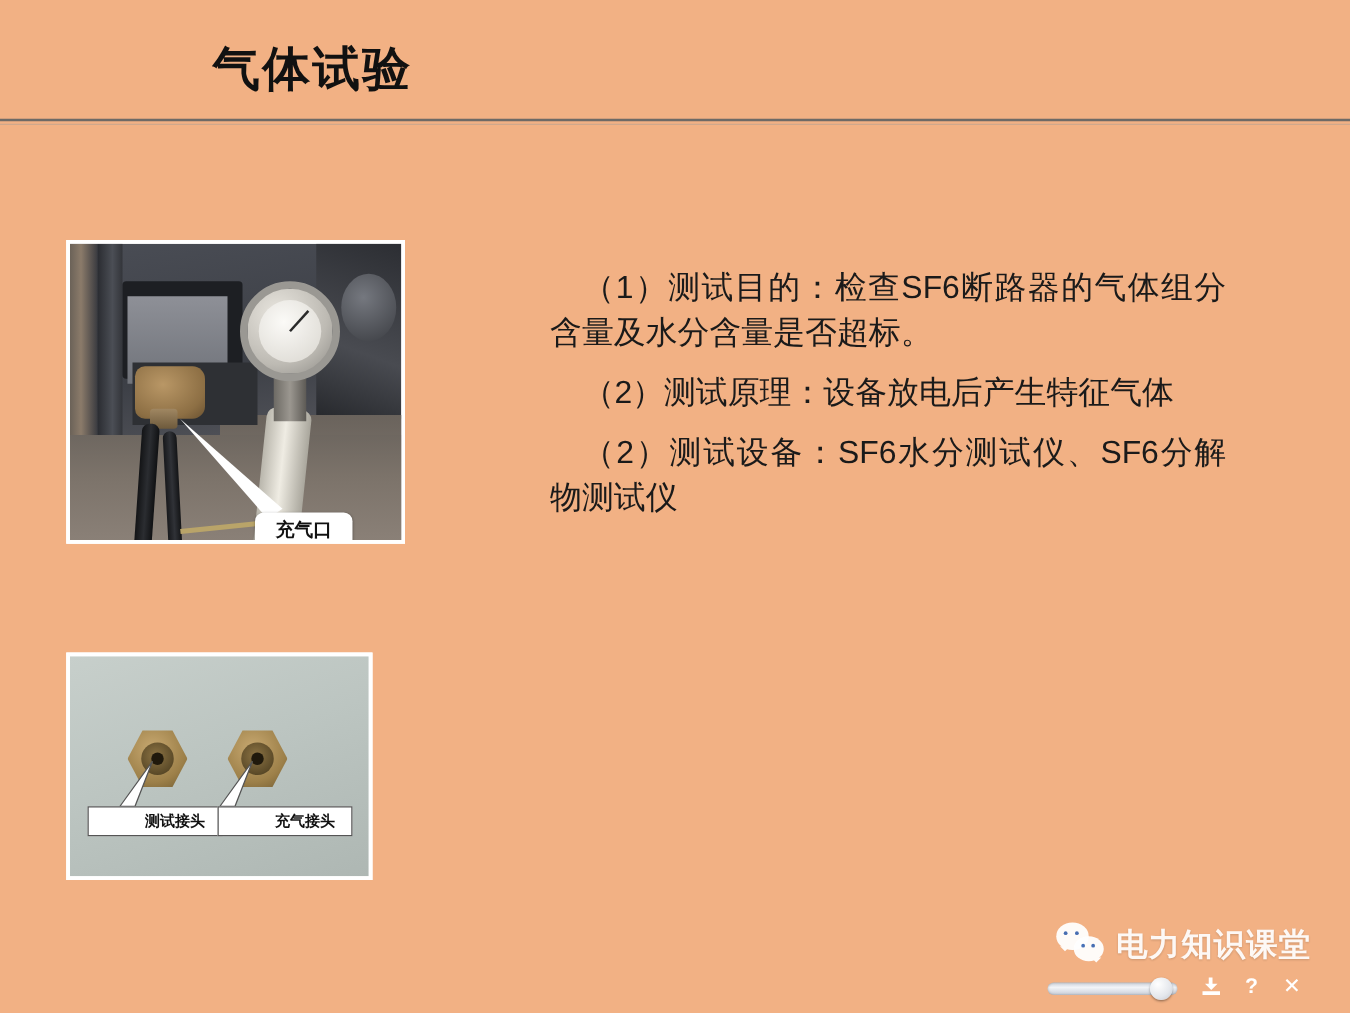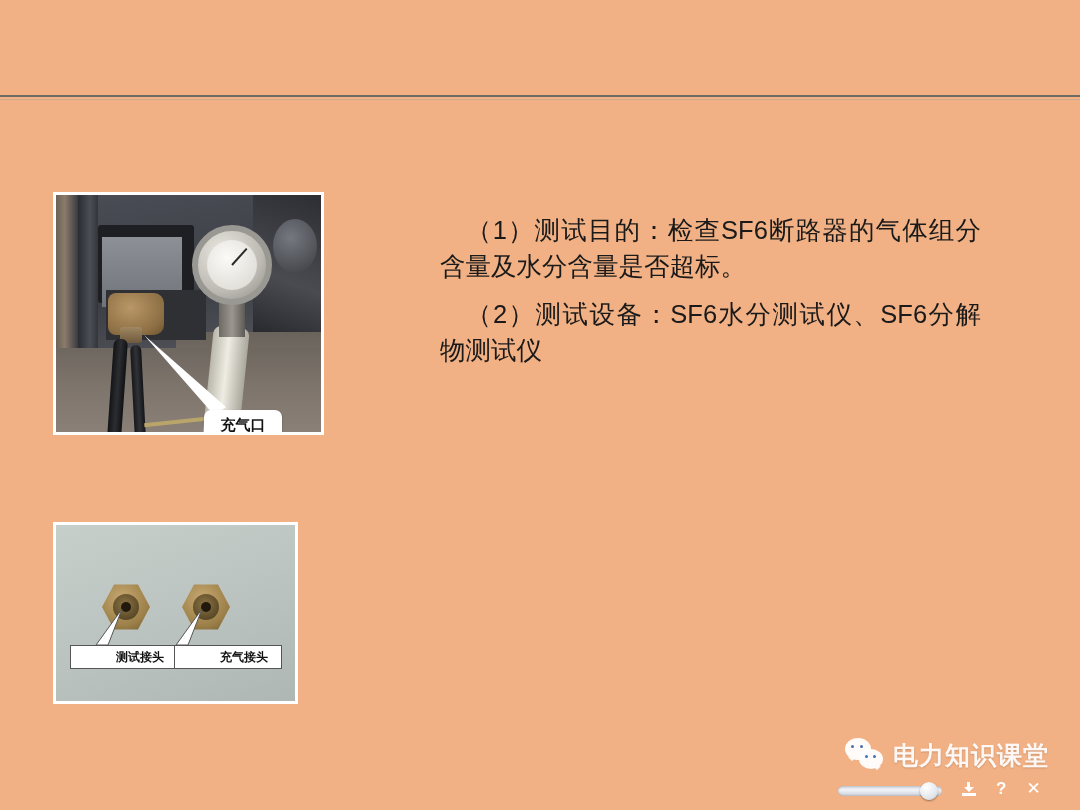--- a/index.html
+++ b/index.html
@@ -417,20 +417,23 @@
   }
   .dl-icon u {
     position: absolute; left: 0; bottom: 0; width: 14px; height: 2.5px; background: #fff;
   }
 </style>
 </head>
 <body>
 
 <div id="slide">
 
+  <div class="title-bar">
+    <div class="slide-title">气体试验</div>
+  </div>
   <div class="title-rule"></div>
   <div class="title-rule-2"></div>
 
   <div class="photo" id="photo-top">
     <div class="scene">
       <div class="pt-leftedge"></div>
       <div class="pt-leftpost"></div>
       <div class="pt-rightdark"></div>
       <div class="pt-rightcoil"></div>
       <div class="pt-ground2"></div>
@@ -474,20 +477,21 @@
         <polygon points="66,84 52,120 40,120" fill="#ffffff" stroke="#555" stroke-width="1"></polygon>
         <polygon points="146,84 132,120 120,120" fill="#ffffff" stroke="#555" stroke-width="1"></polygon>
       </svg>
       <div class="callout2" id="pb-callout-left">测试接头</div>
       <div class="callout2" id="pb-callout-right">充气接头</div>
     </div>
   </div>
 
   <div class="body-text">
     <p class="indent">（1）测试目的：检查SF6断路器的气体组分含量及水分含量是否超标。</p>
+    <p class="indent">（2）测试原理：设备放电后产生特征气体</p>
     <p class="indent">（2）测试设备：SF6水分测试仪、SF6分解物测试仪</p>
   </div>
 
   <div id="watermark">
     <div class="wechat-logo">
       <div class="bub big">
         <span class="eye" style="left:6px;top:7px"></span>
         <span class="eye" style="left:15px;top:7px"></span>
       </div>
       <div class="bub small">

